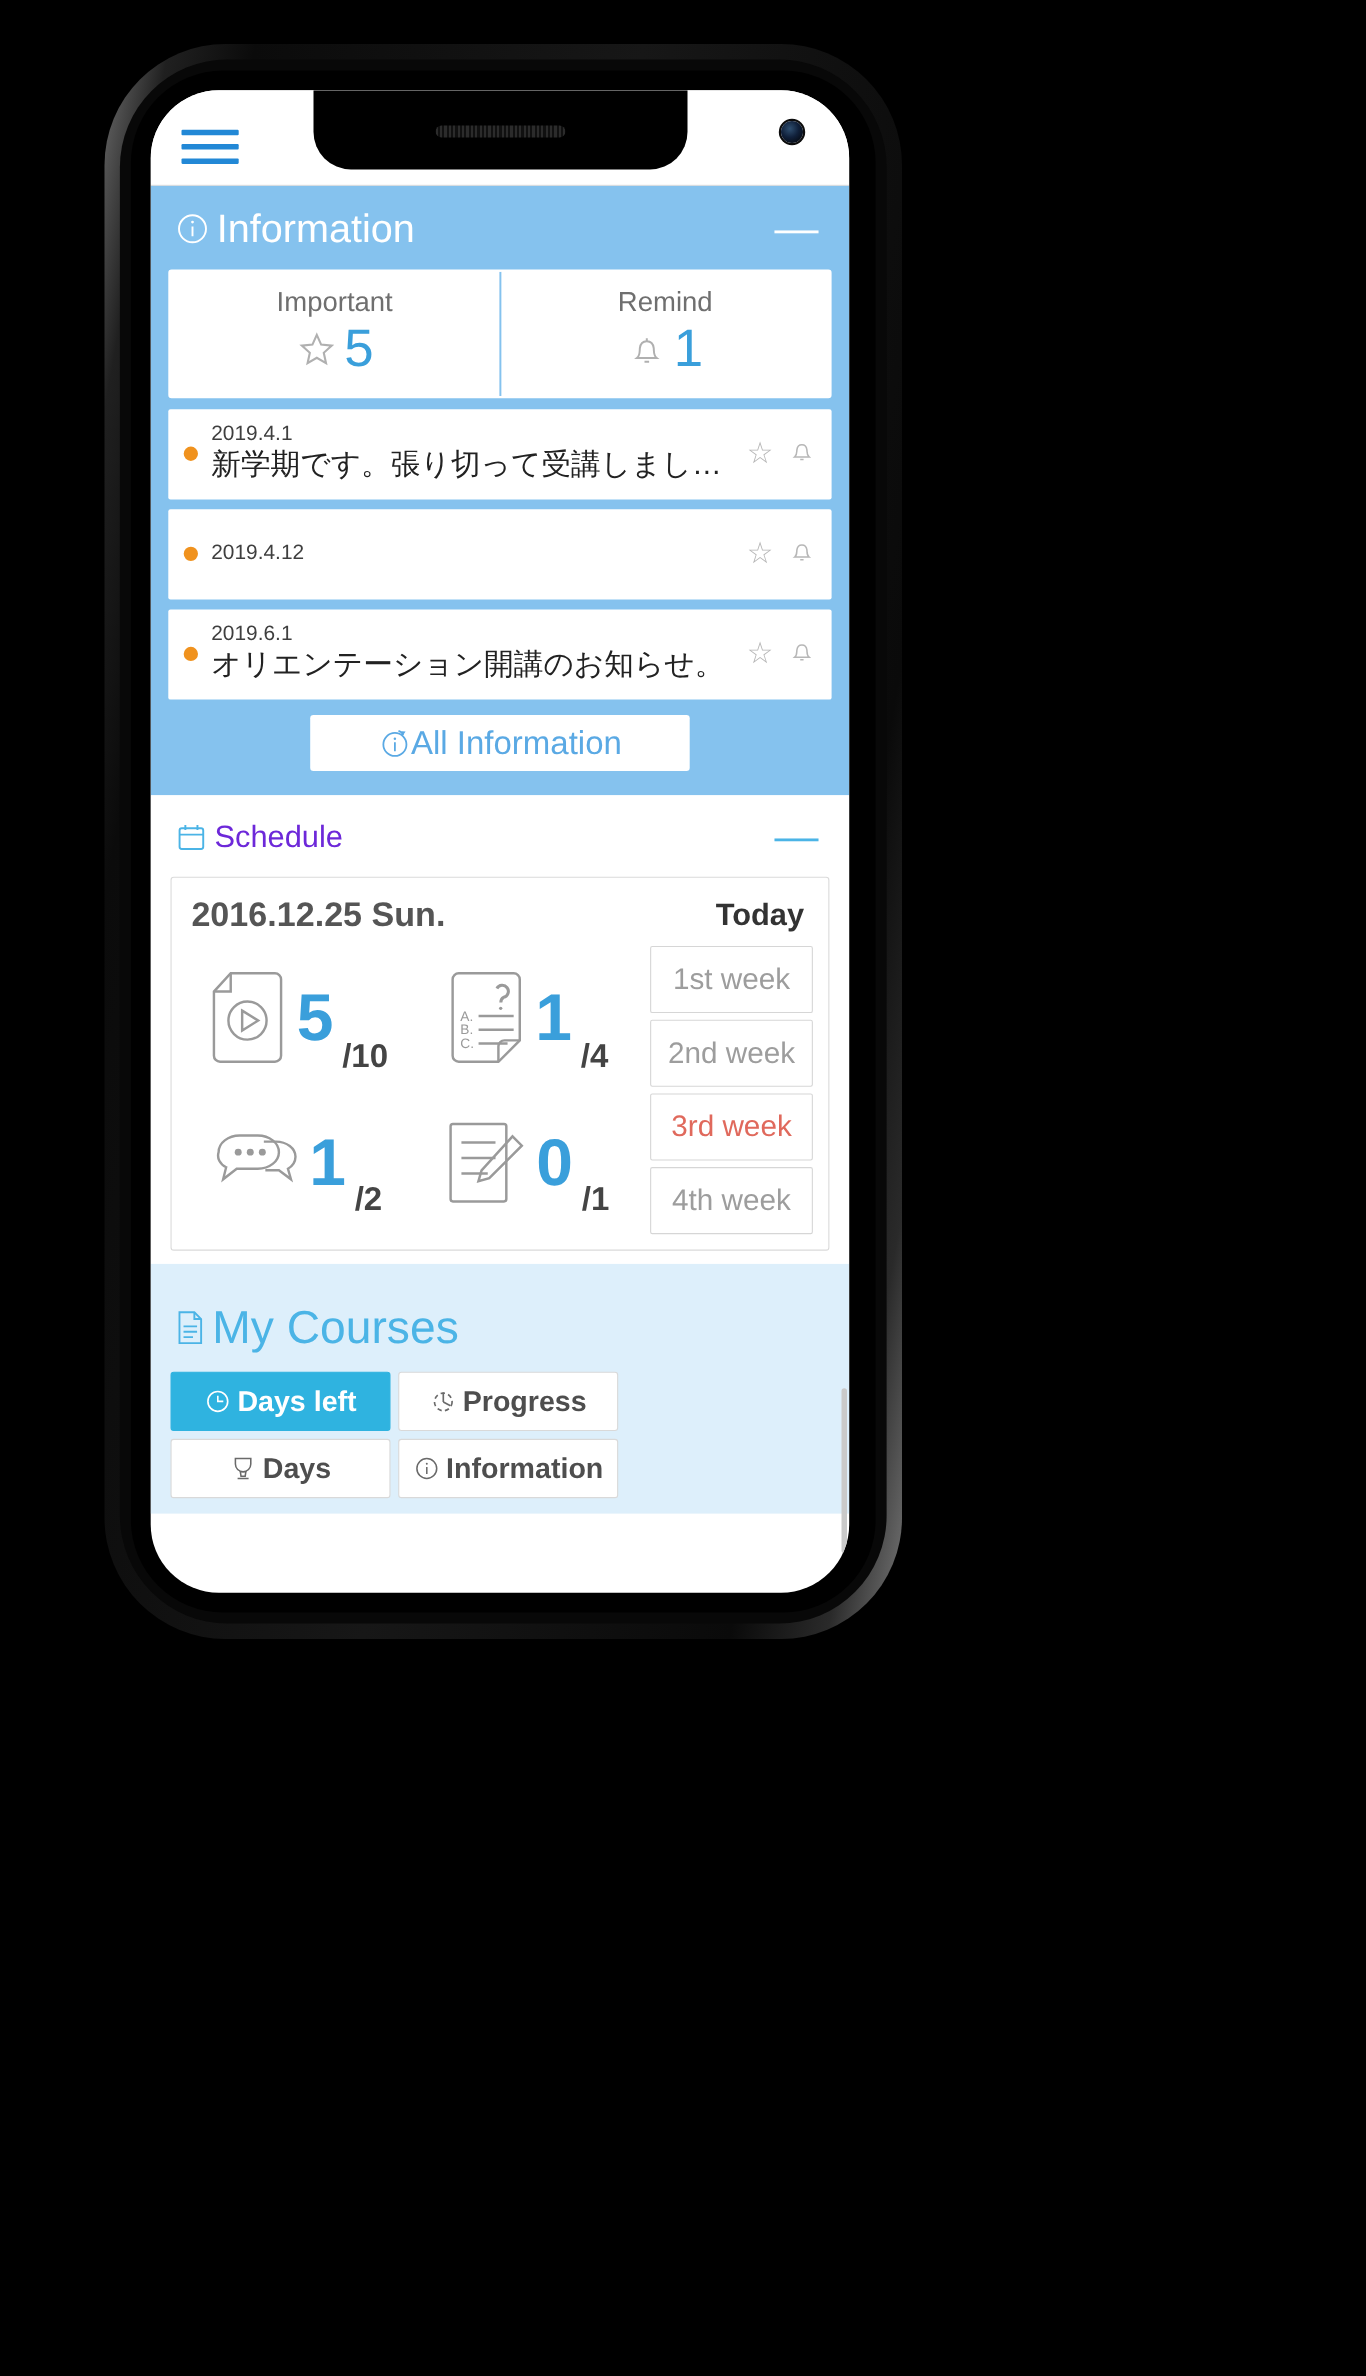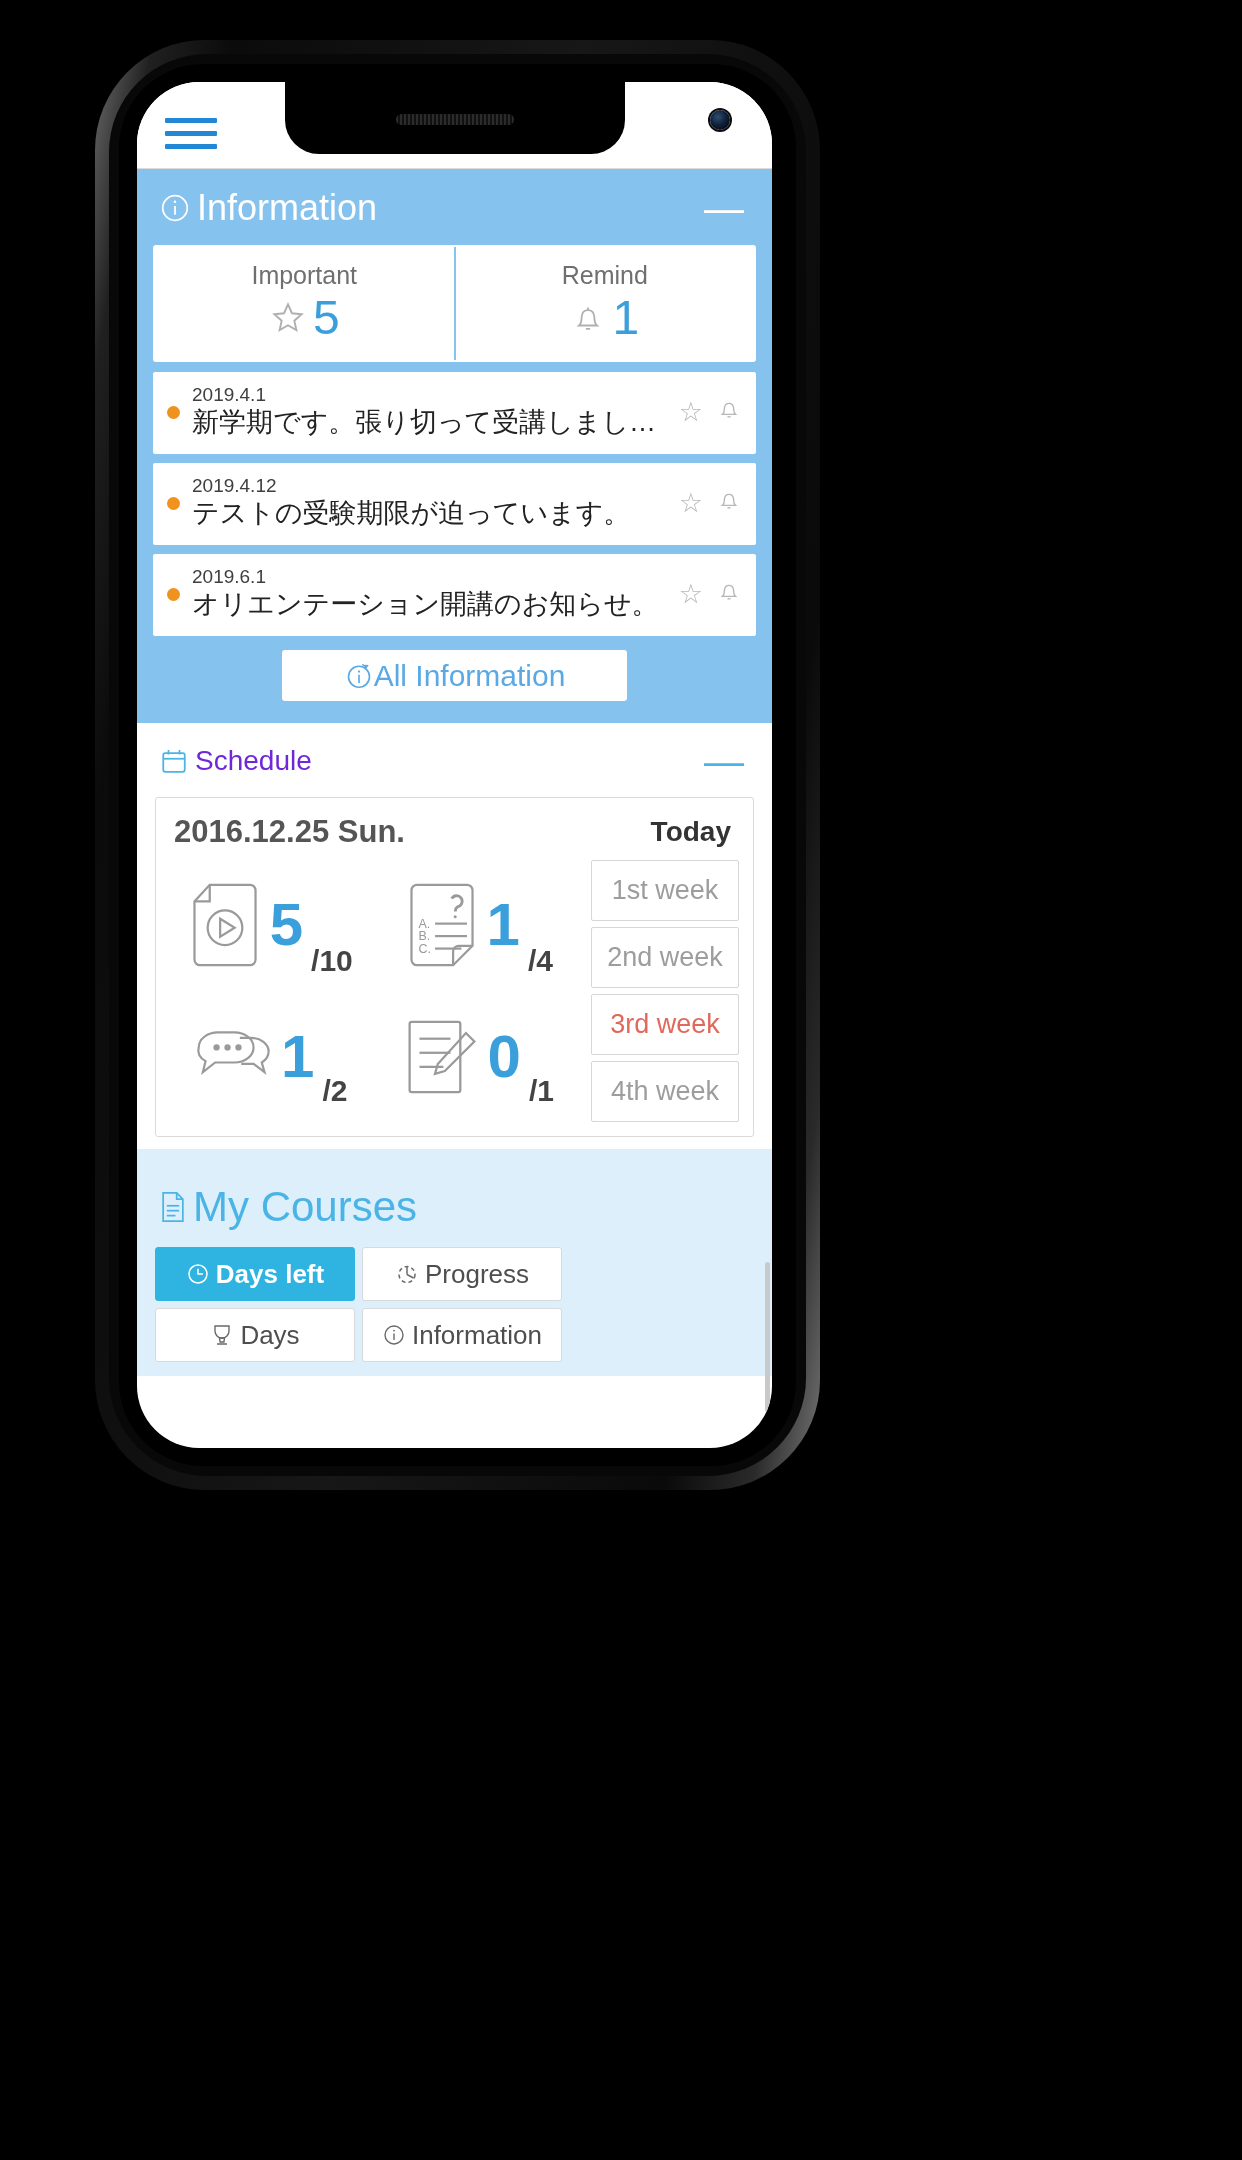--- a/index.html
+++ b/index.html
@@ -126,21 +126,21 @@
   .wk{border:1px solid #d6d6d6;border-radius:2px;text-align:center;padding:14px 0;font-size:27px;color:#9d9d9d;cursor:pointer;}
   .wk.active{color:#e0695c;}
 
   
   .courses{background:#ddeffb;padding:16px 0 0 0;}
   .courses .sec-title{color:#4bb4e6;font-size:42px;}
   .tabs{display:flex;flex-wrap:wrap;gap:7px;padding:0 18px 14px 18px;}
   .tab{
     background:#fff;border:1px solid #d9d9d9;border-radius:3px;
     width:198px;height:52px;display:flex;align-items:center;justify-content:center;gap:6px;
-    font-size:26px;color:#4e4e4e;cursor:pointer;
+    font-size:26px;color:#4e4e4e;cursor:pointer;font-weight:bold;
   }
   .tab.active{background:#2fb3e0;border-color:#2fb3e0;color:#fff;font-weight:bold;}
 
   .screen-scroll{position:absolute;right:2px;top:1180px;width:5px;height:150px;background:#c9c9c9;border-radius:3px;}
 
   svg{display:block;}
 </style>
 </head>
 <body>
 
@@ -230,21 +230,20 @@
                     <path d="M6 17 c2-1.6 1.6-4 1.8-6 .3-2.6 1.9-4.2 4.2-4.2 2.3 0 3.9 1.6 4.2 4.2 .2 2 -.2 4.4 1.8 6 Z"></path>
                     <path d="M10.6 19.2 h2.8"></path>
                   </svg>
                 </span>
               </div>
             </div>
             <div class="news-item">
               <div class="dot"></div>
               <div class="news-txt">
                 <div class="news-date">2019.4.12</div>
-                <div class="news-ttl">テストの受験期限が迫っています。</div>
               </div>
               <div class="news-ico">
                 <span>☆</span>
                 <span>
                   <svg width="26" height="26" viewBox="0 0 24 24" fill="none" stroke="#b7b7b7" stroke-width="1.3">
                     <path d="M6 17 c2-1.6 1.6-4 1.8-6 .3-2.6 1.9-4.2 4.2-4.2 2.3 0 3.9 1.6 4.2 4.2 .2 2 -.2 4.4 1.8 6 Z"></path>
                     <path d="M10.6 19.2 h2.8"></path>
                   </svg>
                 </span>
               </div>

